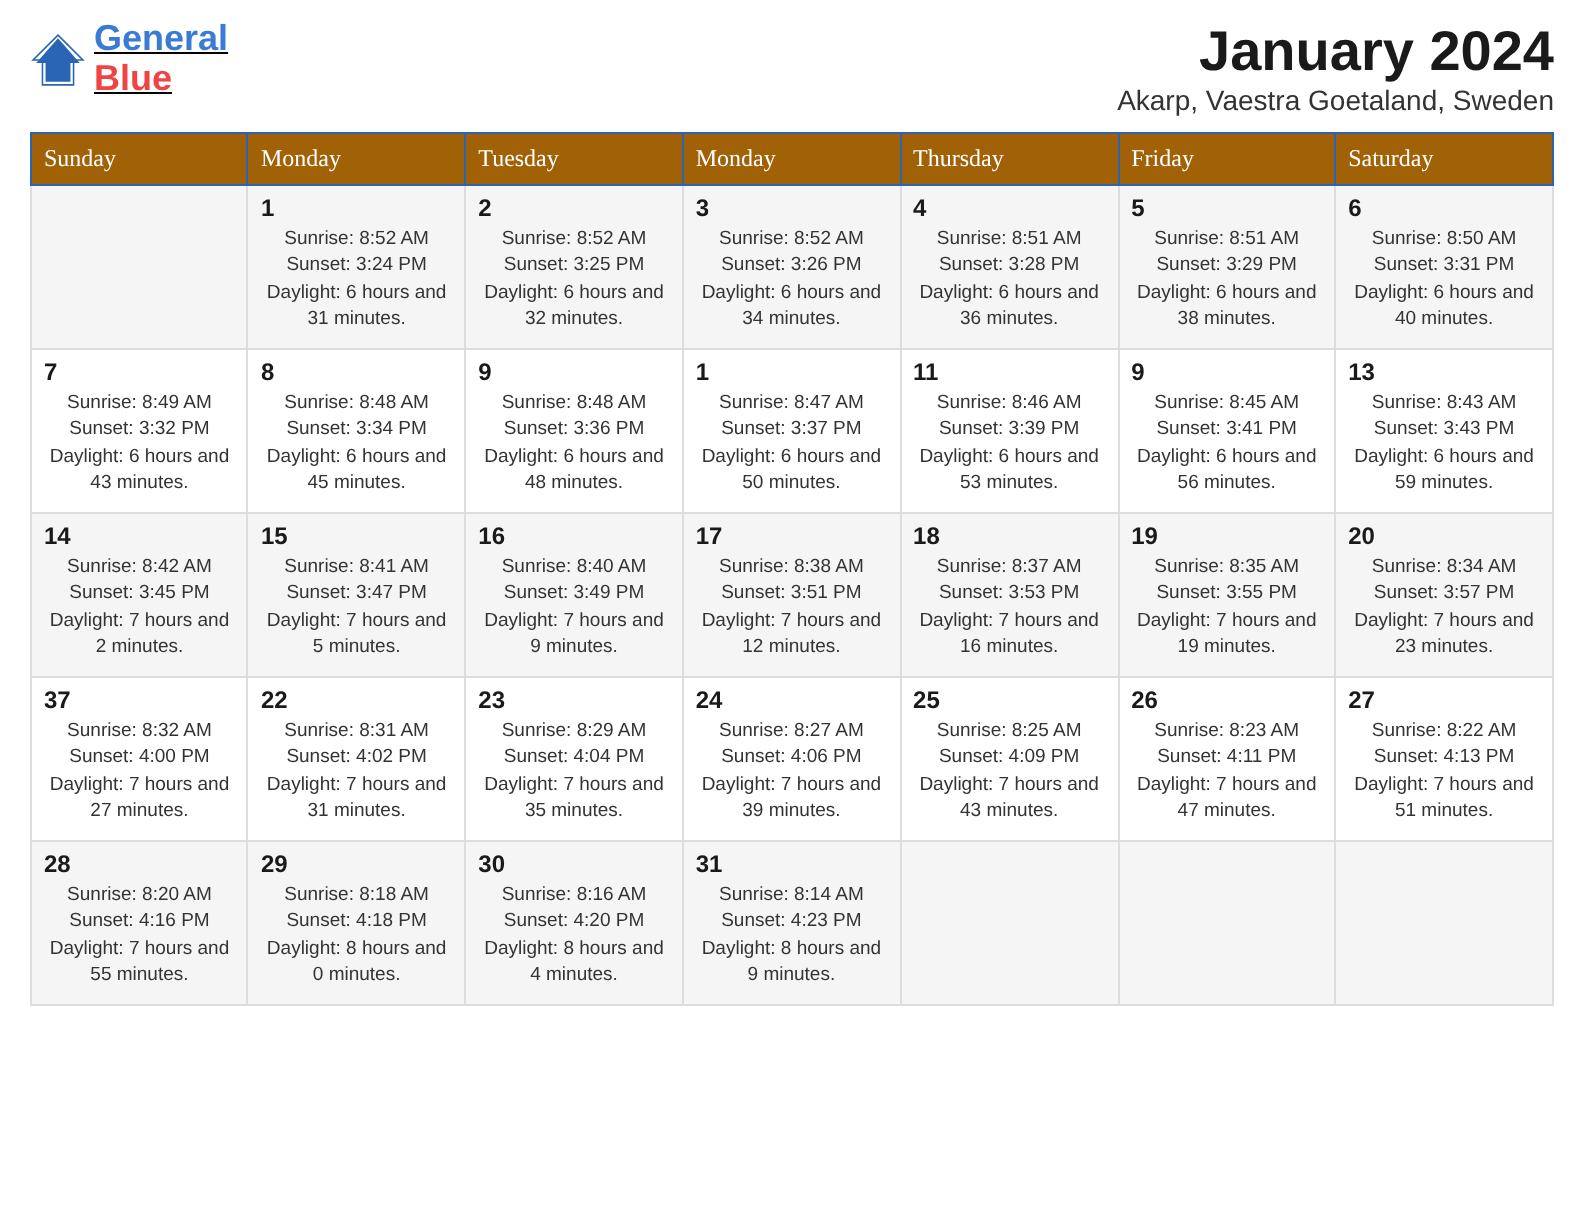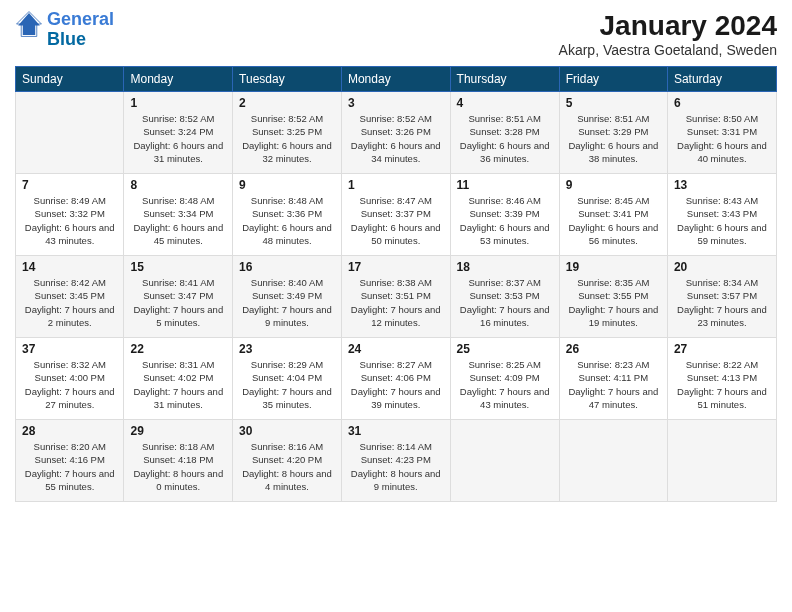--- a/index.html
+++ b/index.html
@@ -16,22 +16,23 @@
       padding: 10px 15px;
     }
     .header {
       display: flex;
       justify-content: space-between;
       align-items: flex-start;
       margin-bottom: 8px;
     }
     .logo {
       display: flex;
-      align-items: flex-start;
+      align-items: center;
       gap: 4px;
+      text-decoration: underline;
     }
     .logo-text {
       font-size: 18px;
       font-weight: bold;
       color: #1a1a1a;
       line-height: 1.1;
     }
     .logo-text span {
       color: #3a7bd5;
     }
@@ -51,22 +52,23 @@
       font-size: 14px;
       color: #333;
       margin-left: 25px;
     }
     table {
       width: 100%;
       border-collapse: collapse;
       font-size: 10px;
     }
     thead tr {
-      background-color: #0c4a6e;
+      background-color: #a16207;
       color: #fff;
+      font-family: Liberation Serif, serif;
     }
     thead th {
       padding: 5px 6px;
       text-align: left;
       font-size: 12px;
       font-weight: normal;
       border: 1px solid #2a65b5;
     }
     tbody tr {
       height: 82px;
@@ -105,21 +107,21 @@
 
 <div class="page">
   <div class="header">
     <div class="logo">
       <svg class="logo-icon" viewBox="0 0 36 36">
         <polygon points="18,4 32,20 26,20 26,32 10,32 10,20 4,20" fill="#2a65b5"></polygon>
         <polygon points="18,2 34,18 28,18 28,34 8,34 8,18 2,18" fill="none" stroke="#2a65b5" stroke-width="1"></polygon>
       </svg>
       <div class="logo-text">
         <div><span>General</span></div>
-        <div><span style="color:#0369a1">Blue</span></div>
+        <div><span style="color:#ef4444">Blue</span></div>
       </div>
     </div>
     <div class="title-block">
       <div class="month-title">January 2024</div>
       <div class="location">Akarp, Vaestra Goetaland, Sweden</div>
     </div>
   </div>
 
   <table>
     <thead>

